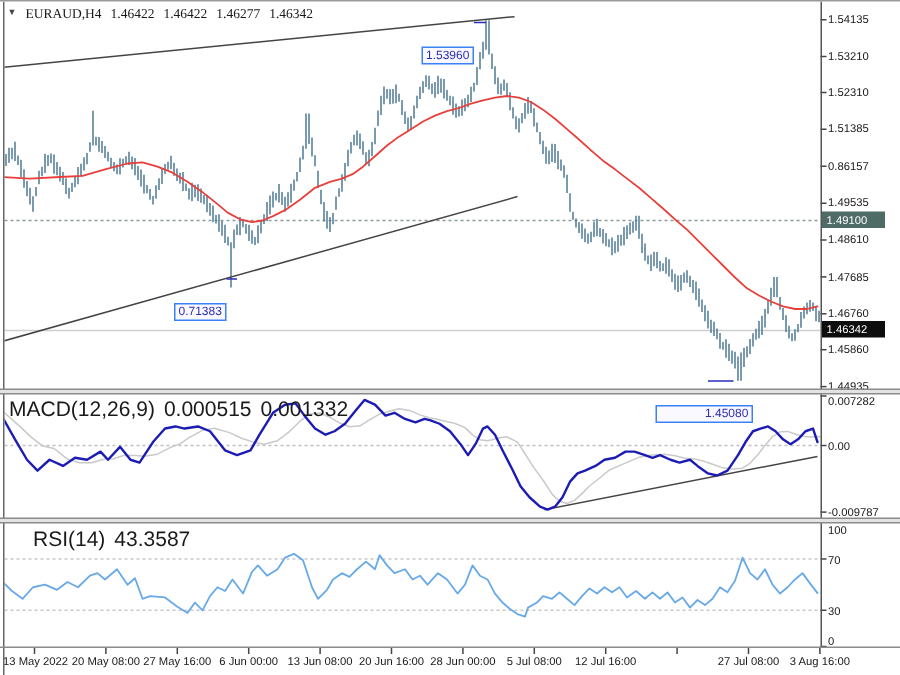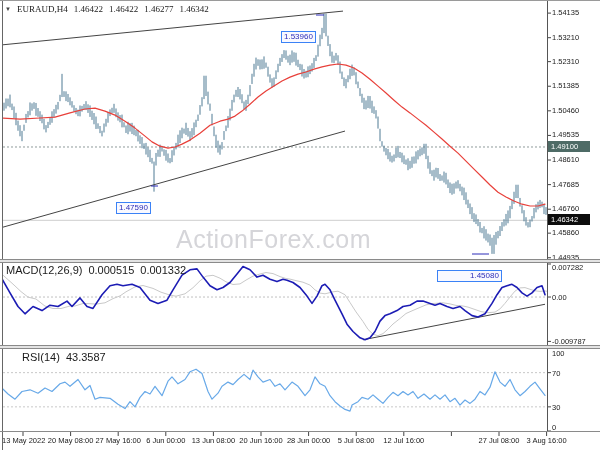--- a/index.html
+++ b/index.html
@@ -4,41 +4,40 @@
 <style>
   html,body{margin:0;padding:0;background:#fff;}
   #stage{position:relative;width:600px;height:450px;background:#fff;overflow:hidden;
          font-family:"Liberation Sans",sans-serif;border-top:1px solid #9a9a9a;box-sizing:border-box;}
   #watermark{position:absolute;left:0;top:224px;width:547px;text-align:center;
              font-size:25px;letter-spacing:.5px;color:#d5d5d9;z-index:1;}
   #chart-svg{position:absolute;left:0;top:0;z-index:2;}
   #header{position:absolute;left:5px;top:3px;z-index:3;font-size:9px;color:#1a1a1a;
           display:flex;gap:6px;align-items:center;white-space:nowrap;font-family:Liberation Serif, serif;}
   #hdr-icon{font-size:6px;color:#444;}
-  .plabel{position:absolute;z-index:3;font-size:11px;color:#1a1a1a;display:flex;gap:6px;white-space:nowrap;}
+  .plabel{position:absolute;z-index:3;font-size:14px;color:#1a1a1a;display:flex;gap:6px;white-space:nowrap;}
   #macd-label{left:6px;top:263px;}
   #rsi-label{left:6px;top:350px;padding-left:16px;}
   .anno{position:absolute;z-index:4;font-size:8px;color:#2d2db8;border:1px solid #3b82f6;
         background:rgba(248,248,255,.92);padding:0 2px;line-height:10px;height:10px;white-space:nowrap;margin-top:22px;}
   .tag{position:absolute;z-index:4;left:548px;min-width:36px;font-size:7.5px;color:#fff;
        padding:1px 3px;line-height:9px;white-space:nowrap;}
   .axlabel{position:absolute;left:552px;font-size:7.5px;color:#1a1a1a;white-space:nowrap;z-index:3;}
   .tlabel{position:absolute;top:435px;font-size:7.5px;color:#1a1a1a;white-space:nowrap;z-index:3;}
   .sep{position:absolute;left:0;width:600px;height:4px;z-index:5;
        background:linear-gradient(#8a8a8a 0 1px,#e3e3e3 1px 3px,#8a8a8a 3px 4px);}
   #sep1{top:258px;} #sep2{top:344px;}
   #axline{position:absolute;left:0;top:430px;width:600px;height:1px;background:#8a8a8a;z-index:5;}
   #vborder{position:absolute;left:547px;top:0;width:1px;height:431px;background:#555;z-index:3;}
   #lborder{position:absolute;left:2px;top:0;width:1px;height:449px;background:#666;z-index:3;}
 </style>
 </head>
 <body>
 
 <div id="stage">
-  <div id="watermark">ActionForex.com</div>
 
   <svg id="chart-svg" width="600" height="450">
       <defs>
         <clipPath id="clipMain">
           <rect x="3" y="1" width="544" height="257"></rect>
         </clipPath>
         <clipPath id="clipMacd">
           <rect x="3" y="262" width="544" height="82"></rect>
         </clipPath>
         <clipPath id="clipRsi">
@@ -387,32 +386,32 @@
     <span>0.000515</span>
     <span>0.001332</span>
   </div>
 
   <div class="plabel" id="rsi-label">
     <span>RSI(14)</span>
     <span>43.3587</span>
   </div>
 
   <div class="anno" id="anno-0" style="left: 281px; top: 8px;">1.53960</div>
-  <div class="anno" id="anno-1" style="left: 116px; top: 179px;">1.47590</div>
+  <div class="anno" id="anno-1" style="left: 116px; top: 179px;">0.71383</div>
   <div class="anno" id="anno-2" style="left: 437px; top: 247px; padding-left: 32px;">1.45080</div>
 
   <div class="tag" id="tag-level" style="top: 139.987px; background: rgb(78, 107, 102);">1.49100</div>
   <div class="tag" id="tag-last" style="top: 213.326px; background: rgb(13, 13, 13);">1.46342</div>
 
   <div id="price-axis">
       <div class="axlabel" style="top: 7.09908px;">1.54135</div>
       <div class="axlabel" style="top: 31.6961px;">1.53210</div>
       <div class="axlabel" style="top: 55.6283px;">1.52310</div>
       <div class="axlabel" style="top: 80.2254px;">1.51385</div>
-      <div class="axlabel" style="top: 104.822px;">1.50460</div>
+      <div class="axlabel" style="top: 104.822px;">0.86157</div>
       <div class="axlabel" style="top: 129.419px;">1.49535</div>
       <div class="axlabel" style="top: 154.016px;">1.48610</div>
       <div class="axlabel" style="top: 178.613px;">1.47685</div>
       <div class="axlabel" style="top: 203.21px;">1.46760</div>
       <div class="axlabel" style="top: 227.143px;">1.45860</div>
       <div class="axlabel" style="top: 251.74px;">1.44935</div>
     </div>
   <div id="macd-axis">
       <div class="axlabel" style="top: 262px;">0.007282</div>
       <div class="axlabel" style="top: 292.016px;">0.00</div>

